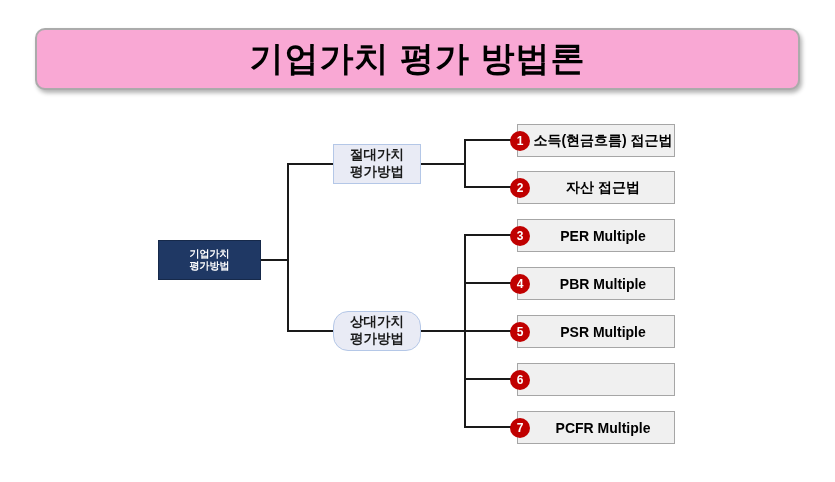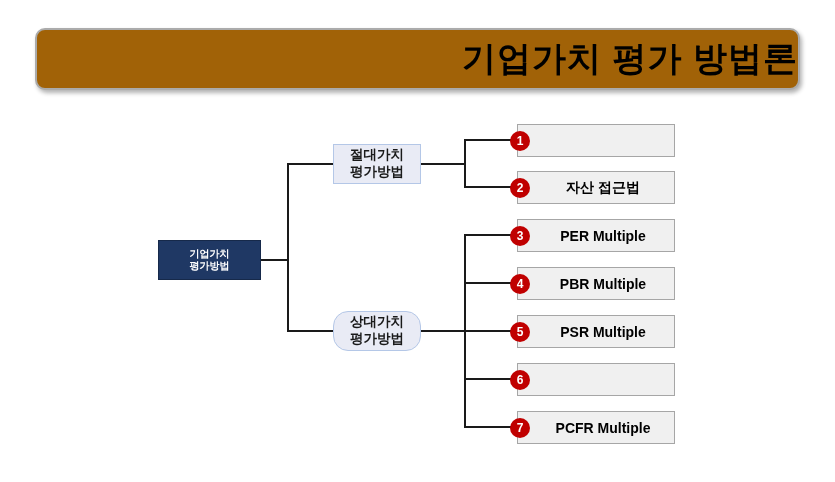--- a/index.html
+++ b/index.html
@@ -2,23 +2,23 @@
 <html><head>
 <meta charset="utf-8">
 <style>
   html,body{margin:0;padding:0;background:#ffffff;}
   .stage{
     position:relative;width:835px;height:482px;background:#ffffff;overflow:hidden;
     font-family:"Liberation Sans","DejaVu Sans",sans-serif;color:#111;
   }
   .title-box{
     position:absolute;left:35px;top:28px;width:765px;height:62px;
-    background:#a16207;border:2px solid #ababab;border-radius:10px;
+    background:#f9a8d4;border:2px solid #ababab;border-radius:10px;
     box-shadow:2px 3px 4px rgba(0,0,0,0.30);
-    display:flex;align-items:center;justify-content:flex-end;box-sizing:border-box;
+    display:flex;align-items:center;justify-content:center;box-sizing:border-box;
   }
   .title-text{font-size:34px;font-weight:bold;color:#000;letter-spacing:1px;white-space:nowrap;}
   .line{position:absolute;background:#1a1a1a;}
   .node{
     position:absolute;display:flex;align-items:center;justify-content:center;
     text-align:center;font-weight:bold;white-space:pre-line;box-sizing:border-box;
     line-height:1.25;
   }
   .root-node{
     left:158px;top:240px;width:103px;height:40px;
@@ -70,20 +70,21 @@
   <div class="node root-node">기업가치
 평가방법</div>
 
   <div class="node branch-node" style="top:144px;">절대가치
 평가방법</div>
   <div class="node branch-node" style="top:311px;border-radius:15px;">상대가치
 평가방법</div>
 
   <div class="leaf" style="top:124px;">
     <span class="badge">1</span>
+    <span class="leaf-label">소득(현금흐름) 접근법</span>
   </div>
   <div class="leaf" style="top:171px;">
     <span class="badge">2</span>
     <span class="leaf-label">자산 접근법</span>
   </div>
   <div class="leaf" style="top:219px;">
     <span class="badge">3</span>
     <span class="leaf-label">PER Multiple</span>
   </div>
   <div class="leaf" style="top:267px;">

